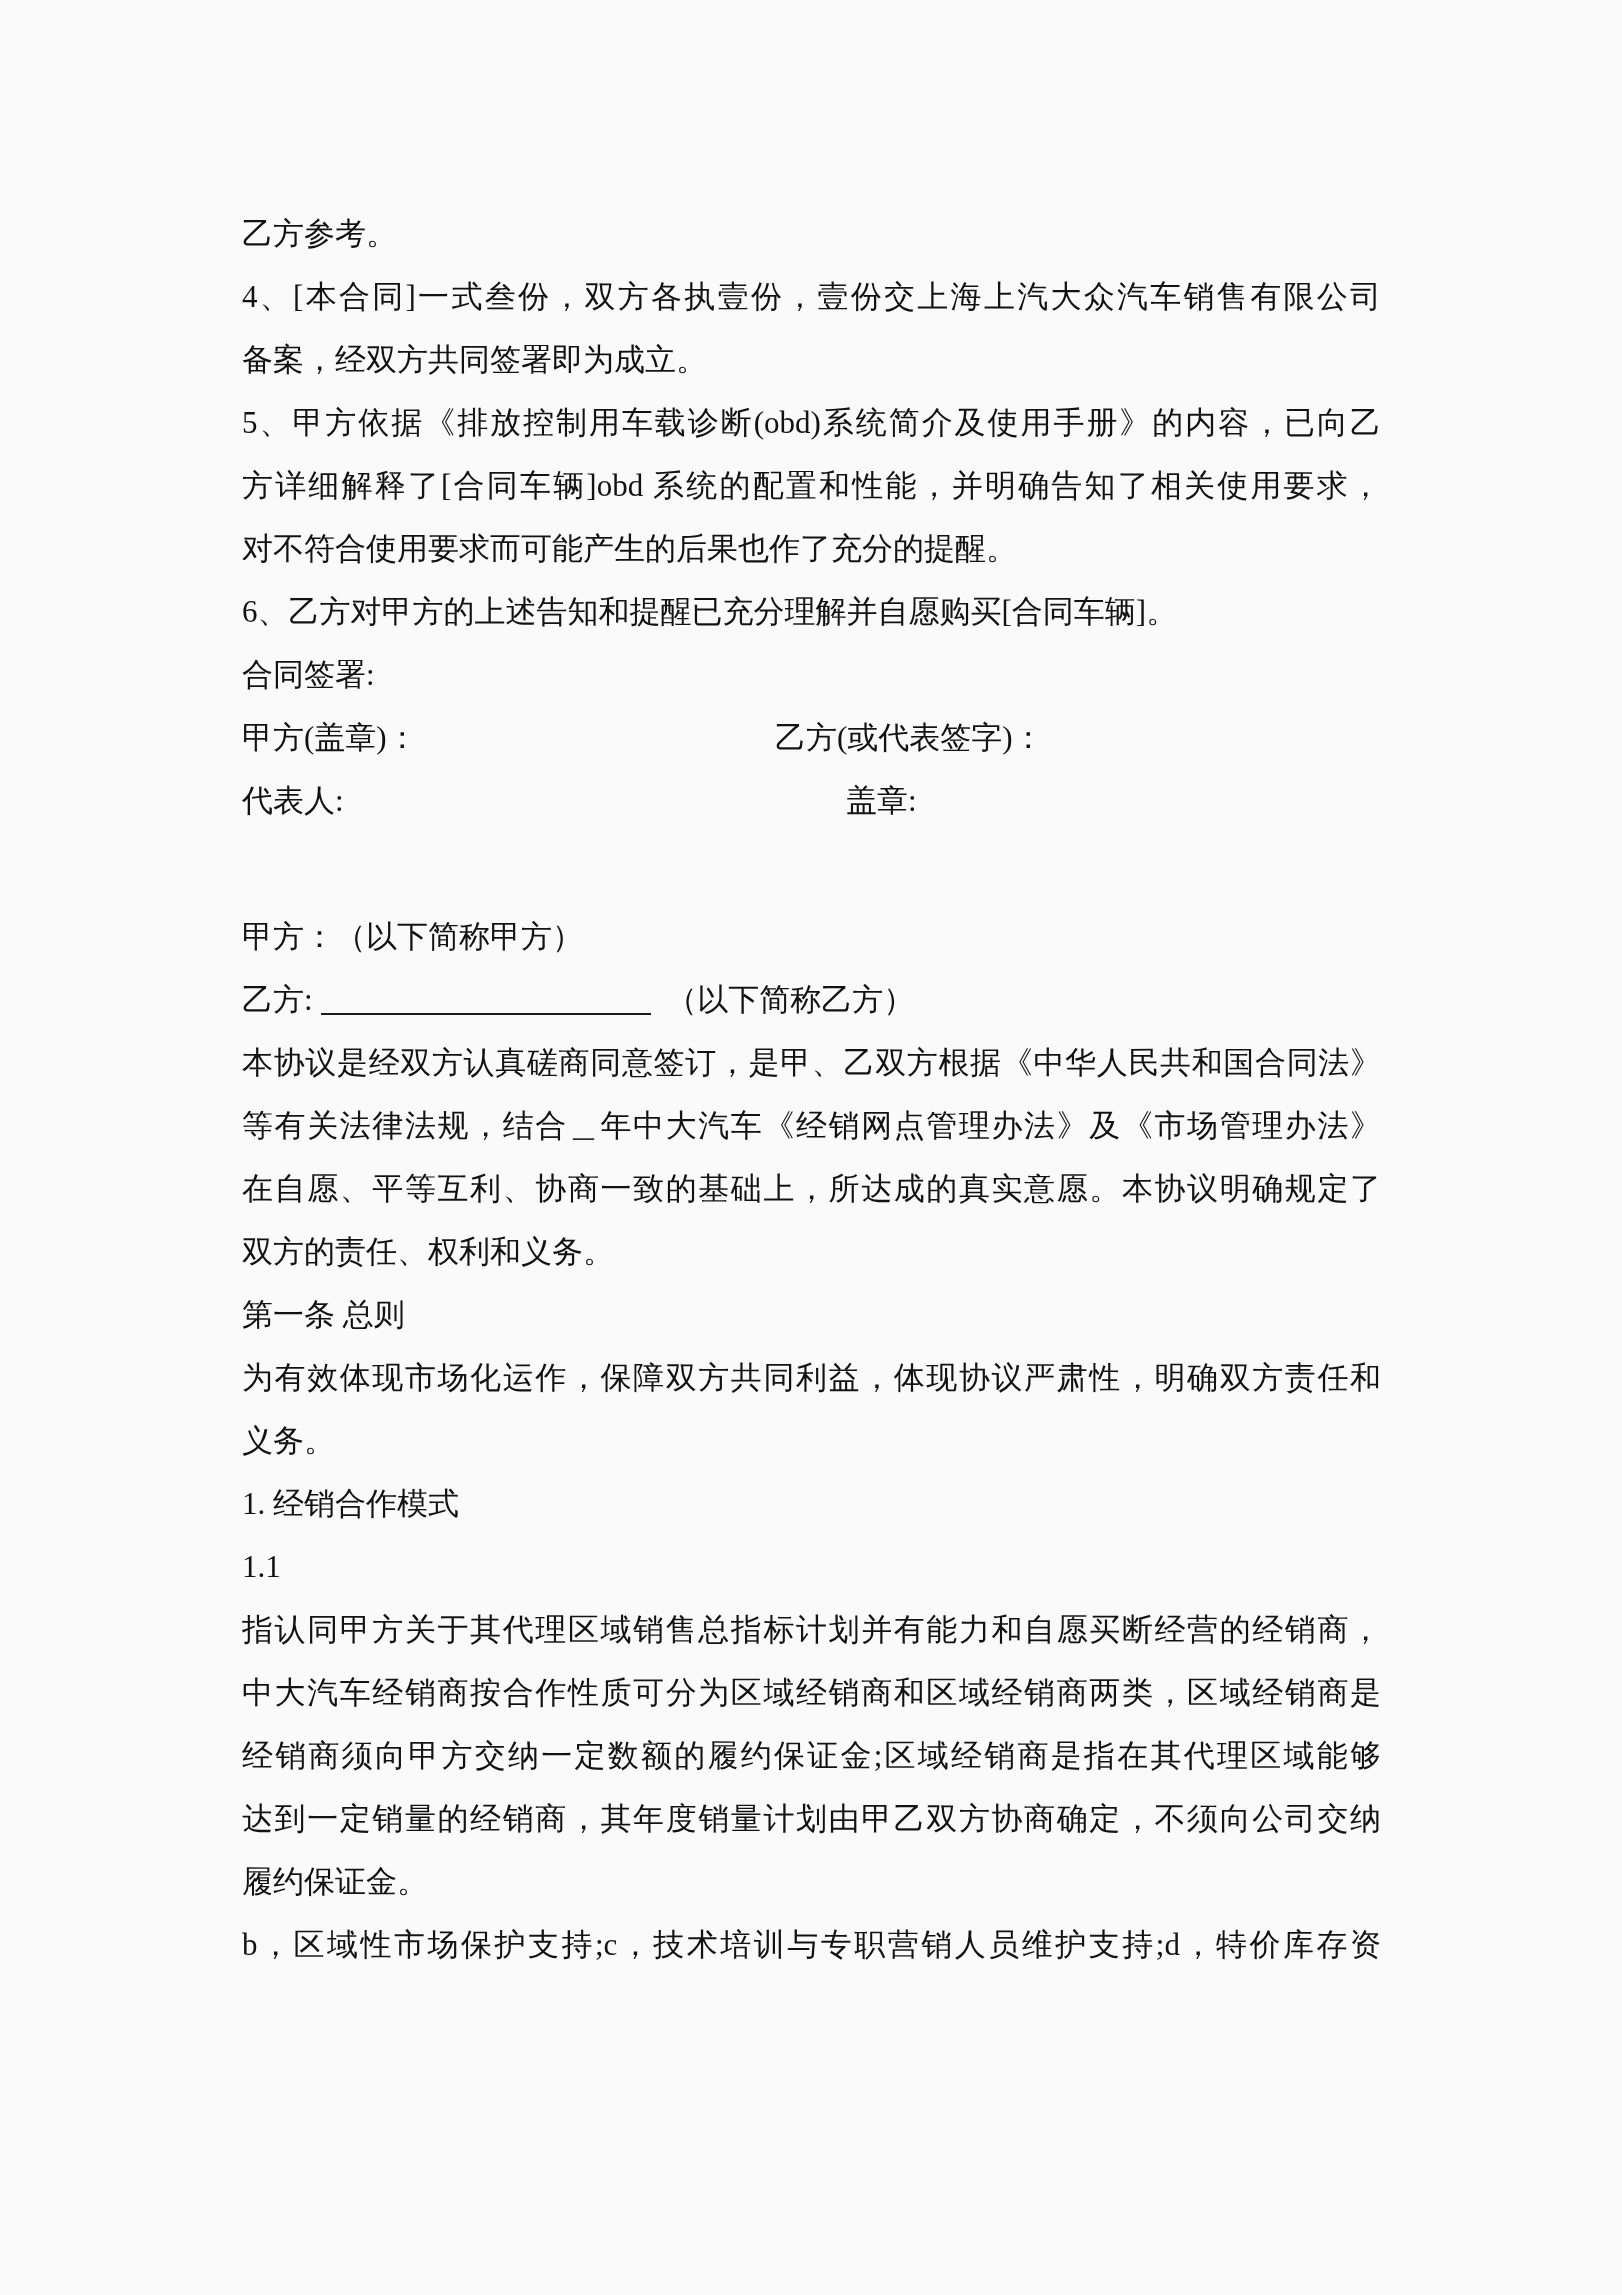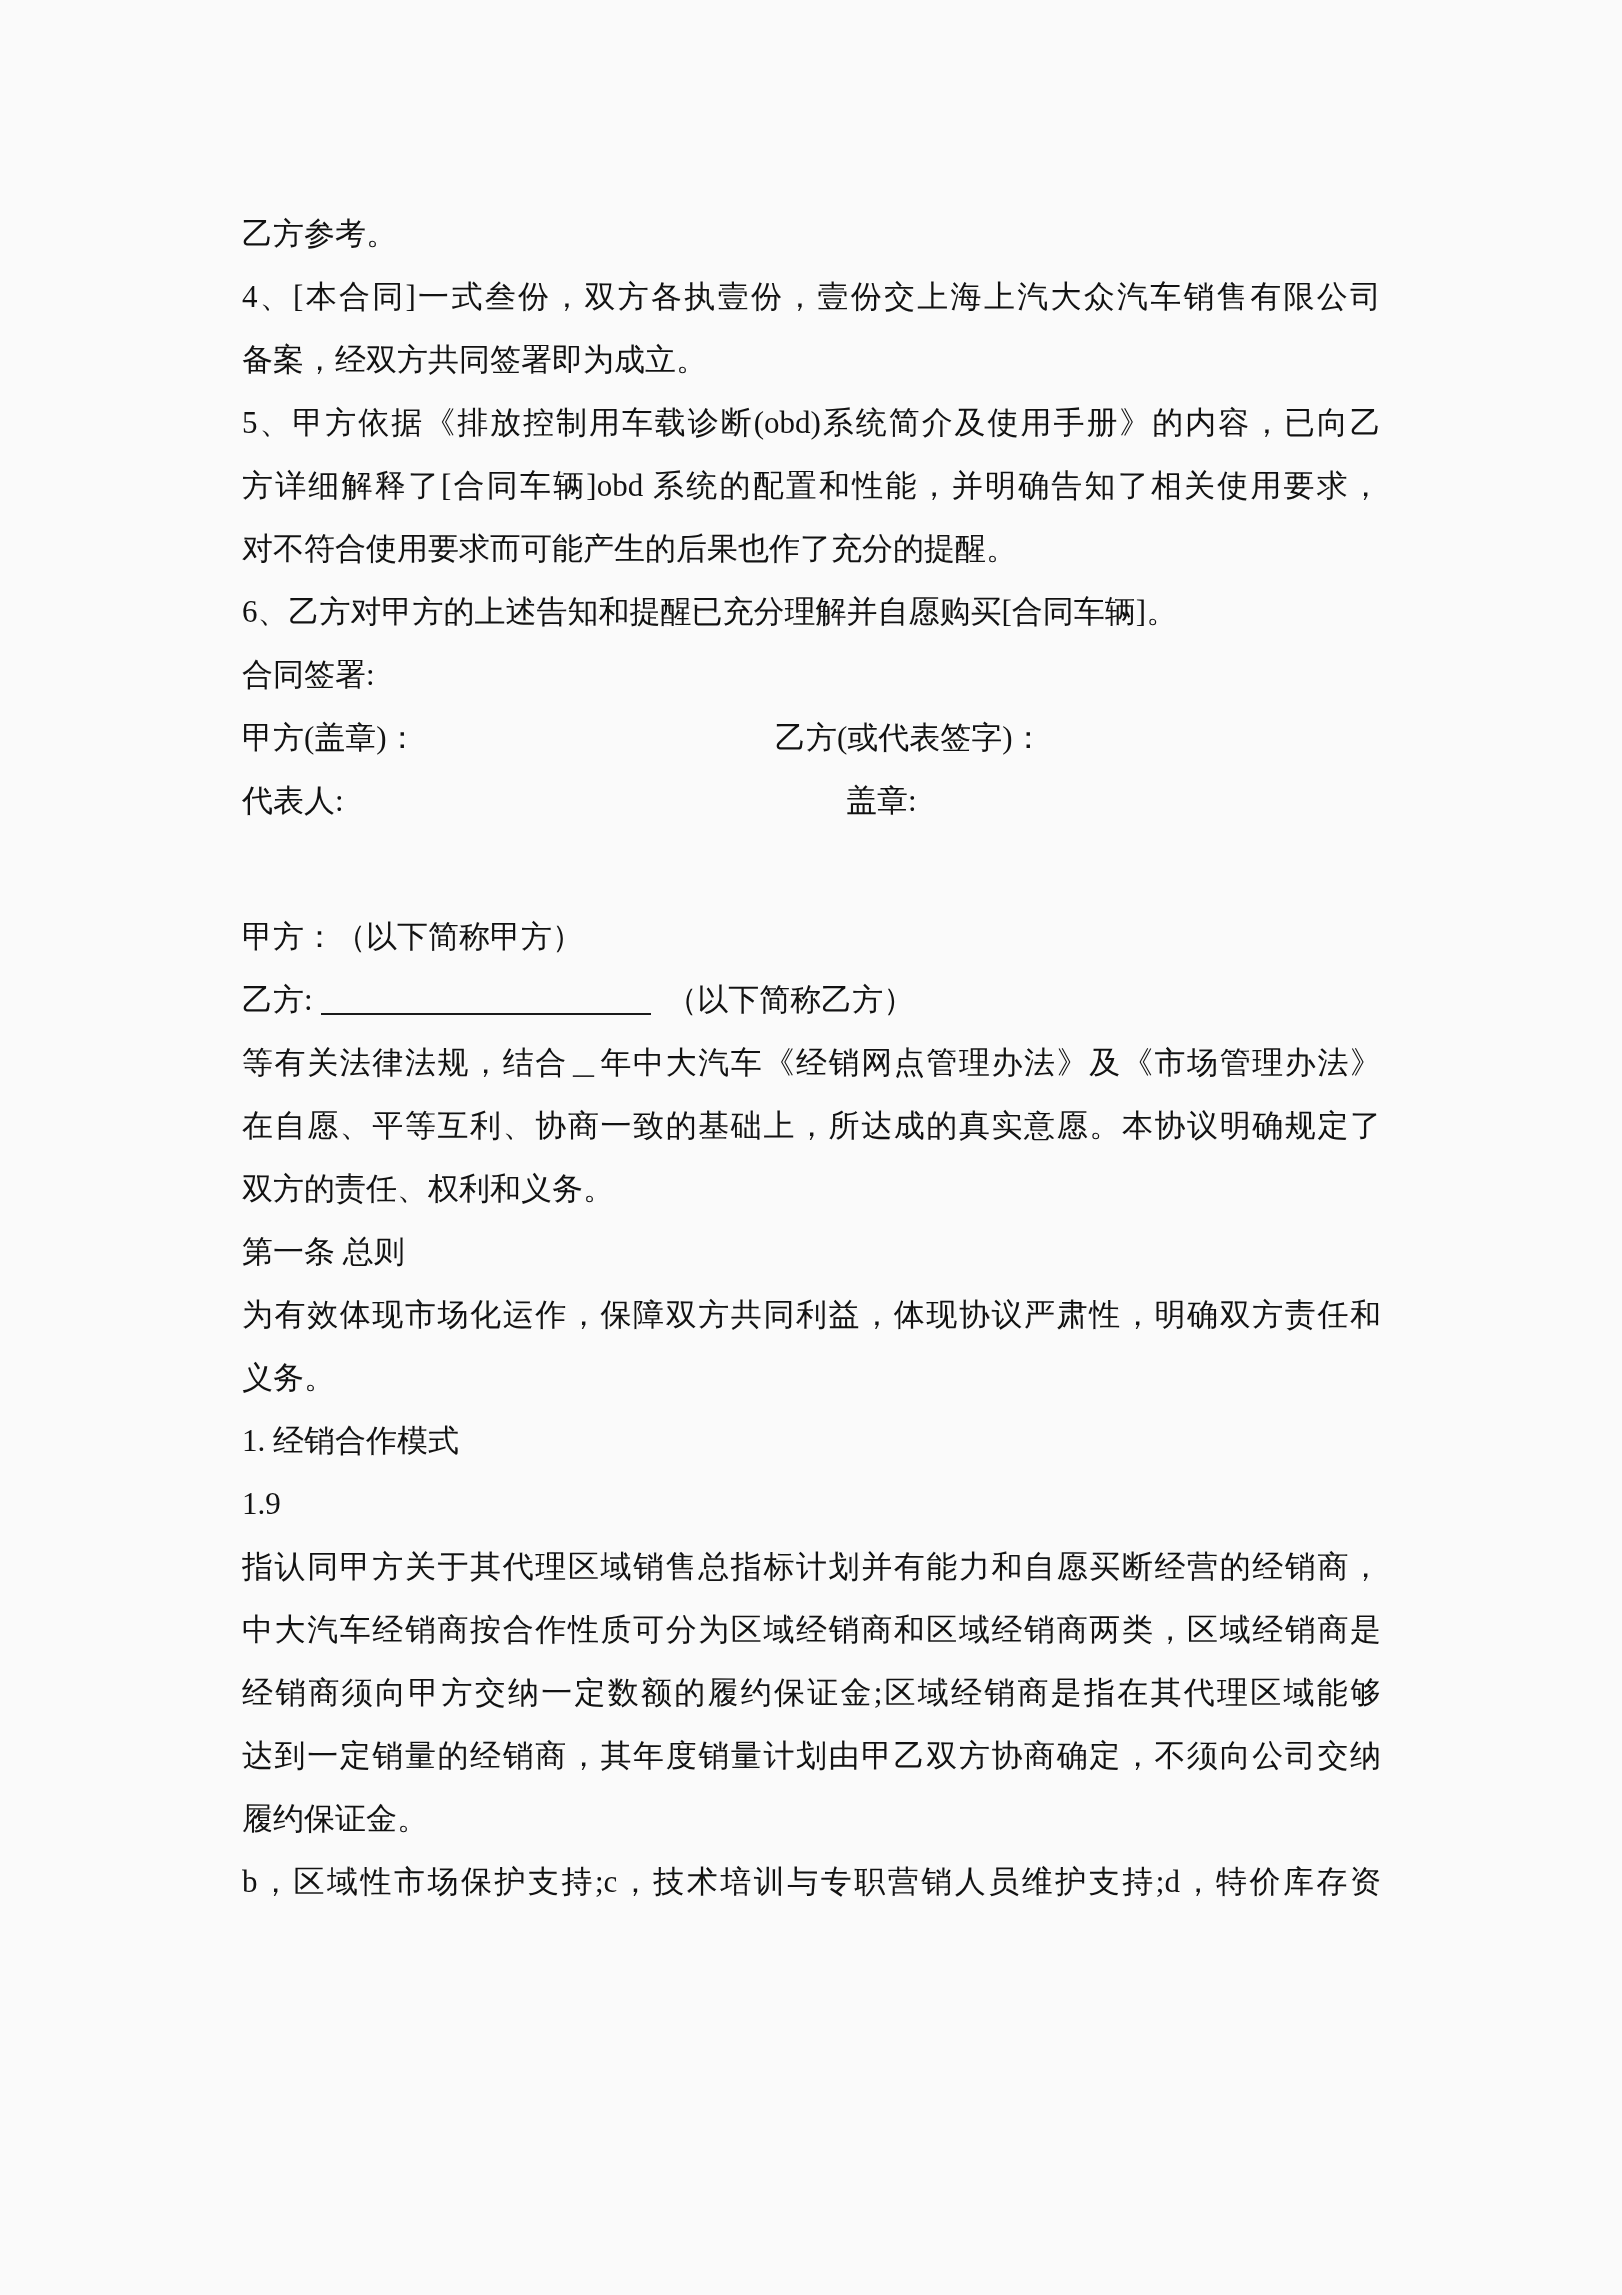--- a/index.html
+++ b/index.html
@@ -54,28 +54,29 @@
       <div class="line fill">5、甲方依据《排放控制用车载诊断(obd)系统简介及使用手册》的内容，已向乙</div>
       <div class="line fill">方详细解释了[合同车辆]obd 系统的配置和性能，并明确告知了相关使用要求，</div>
       <div class="line">对不符合使用要求而可能产生的后果也作了充分的提醒。</div>
       <div class="line">6、乙方对甲方的上述告知和提醒已充分理解并自愿购买[合同车辆]。</div>
       <div class="line">合同签署:</div>
       <div class="line pair"><span class="pl">甲方(盖章)：</span><span class="pr" style="left: 533px;">乙方(或代表签字)：</span></div>
       <div class="line pair"><span class="pl">代表人:</span><span class="pr" style="left: 559px; margin-left: 45px;">盖章:</span></div>
       <div class="gap"></div>
       <div class="line">甲方：（以下简称甲方）</div>
       <div class="line"><span>乙方:</span><span class="uline" style="width: 330px; border-bottom-color: rgb(26, 26, 26);"></span><span>（以下简称乙方）</span></div>
+      <div class="line fill">本协议是经双方认真磋商同意签订，是甲、乙双方根据《中华人民共和国合同法》</div>
       <div class="line fill">等有关法律法规，结合＿年中大汽车《经销网点管理办法》及《市场管理办法》</div>
       <div class="line fill">在自愿、平等互利、协商一致的基础上，所达成的真实意愿。本协议明确规定了</div>
       <div class="line">双方的责任、权利和义务。</div>
       <div class="line">第一条 总则</div>
       <div class="line fill">为有效体现市场化运作，保障双方共同利益，体现协议严肃性，明确双方责任和</div>
       <div class="line">义务。</div>
       <div class="line">1. 经销合作模式</div>
-      <div class="line">1.9</div>
+      <div class="line">1.1</div>
       <div class="line fill">指认同甲方关于其代理区域销售总指标计划并有能力和自愿买断经营的经销商，</div>
       <div class="line fill">中大汽车经销商按合作性质可分为区域经销商和区域经销商两类，区域经销商是</div>
       <div class="line fill">经销商须向甲方交纳一定数额的履约保证金;区域经销商是指在其代理区域能够</div>
       <div class="line fill">达到一定销量的经销商，其年度销量计划由甲乙双方协商确定，不须向公司交纳</div>
       <div class="line">履约保证金。</div>
       <div class="line fill">b，区域性市场保护支持;c，技术培训与专职营销人员维护支持;d，特价库存资</div>
     </div>
 </div>
 
 

